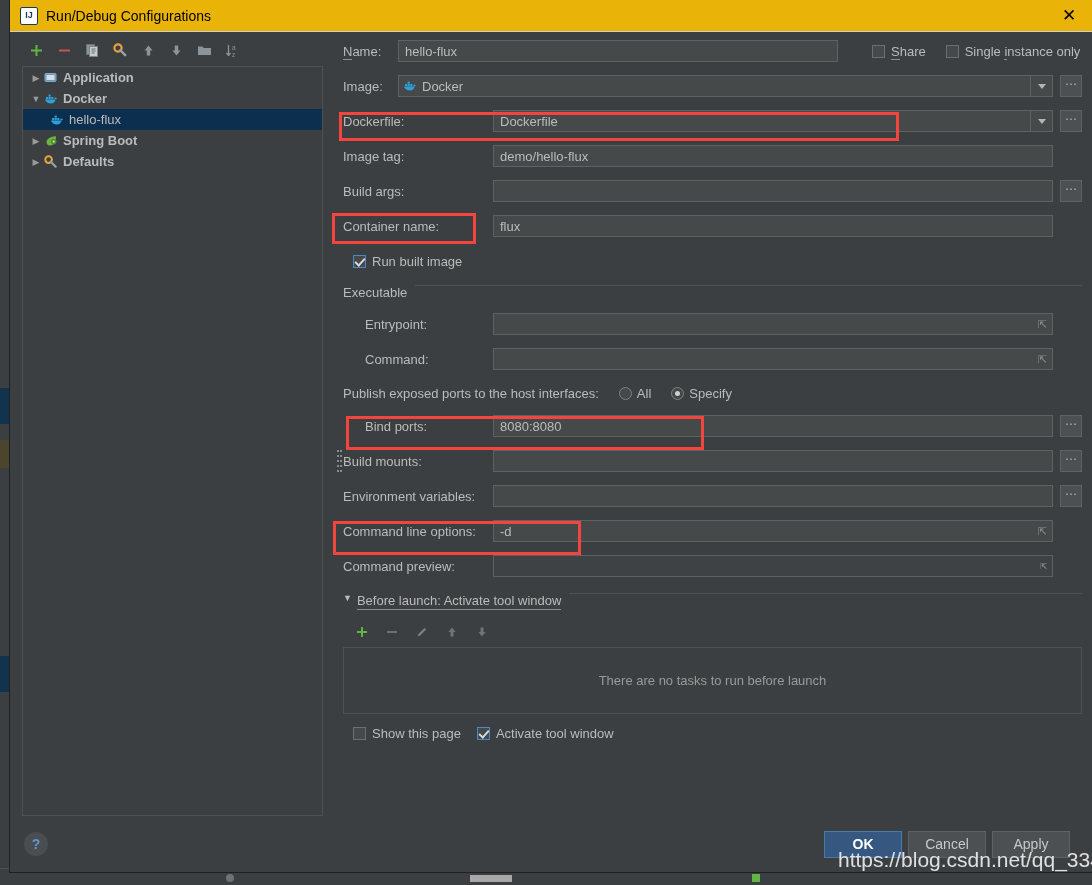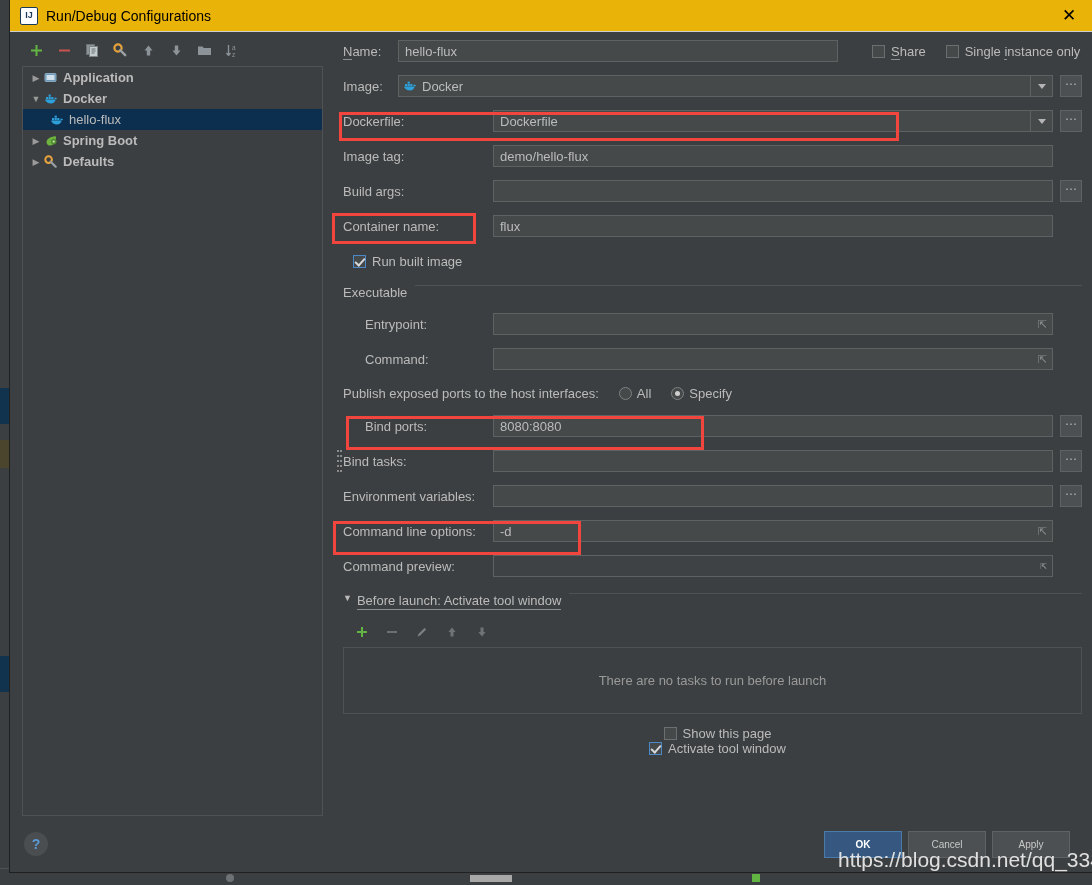--- a/index.html
+++ b/index.html
@@ -418,23 +418,23 @@
     background: #3c3f41;
     display: flex;
     align-items: center;
     justify-content: center;
     color: #9a9a9a;
     font-size: 13px;
   }
   .bottom-checks {
     display: flex;
     align-items: center;
+    gap: 16px;
     margin-top: 12px;
     padding-left: 10px;
-    flex-direction: column;
   }
 
   
   .footer {
     height: 56px;
     flex: none;
     display: flex;
     align-items: center;
     padding: 0 14px 0 14px;
     position: relative;
@@ -456,21 +456,21 @@
     display: flex;
     gap: 6px;
     padding-right: 8px;
   }
   .btn {
     min-width: 78px;
     height: 27px;
     border: 1px solid #5e6263;
     background: #4c5052;
     color: #c8c8c8;
-    font-size: 10px;
+    font-size: 14px;
     display: flex;
     align-items: center;
     justify-content: center;
     cursor: pointer;
     box-sizing: border-box;
     font-family: "Liberation Sans", sans-serif;
   }
   .btn.primary {
     background: #365880;
     border-color: #4a7ba8;
@@ -768,21 +768,21 @@
         </span>
       </div>
 
       <div class="row">
         <div class="lbl indent">Bind ports:</div>
         <div class="fld">8080:8080</div>
         <div class="ellipsis-btn">⋯</div>
       </div>
 
       <div class="row">
-        <div class="lbl">Bind tasks:</div>
+        <div class="lbl">Build mounts:</div>
         <div class="fld"></div>
         <div class="ellipsis-btn">⋯</div>
       </div>
 
       <div class="row">
         <div class="lbl">Environment variables:</div>
         <div class="fld"></div>
         <div class="ellipsis-btn">⋯</div>
       </div>
 

